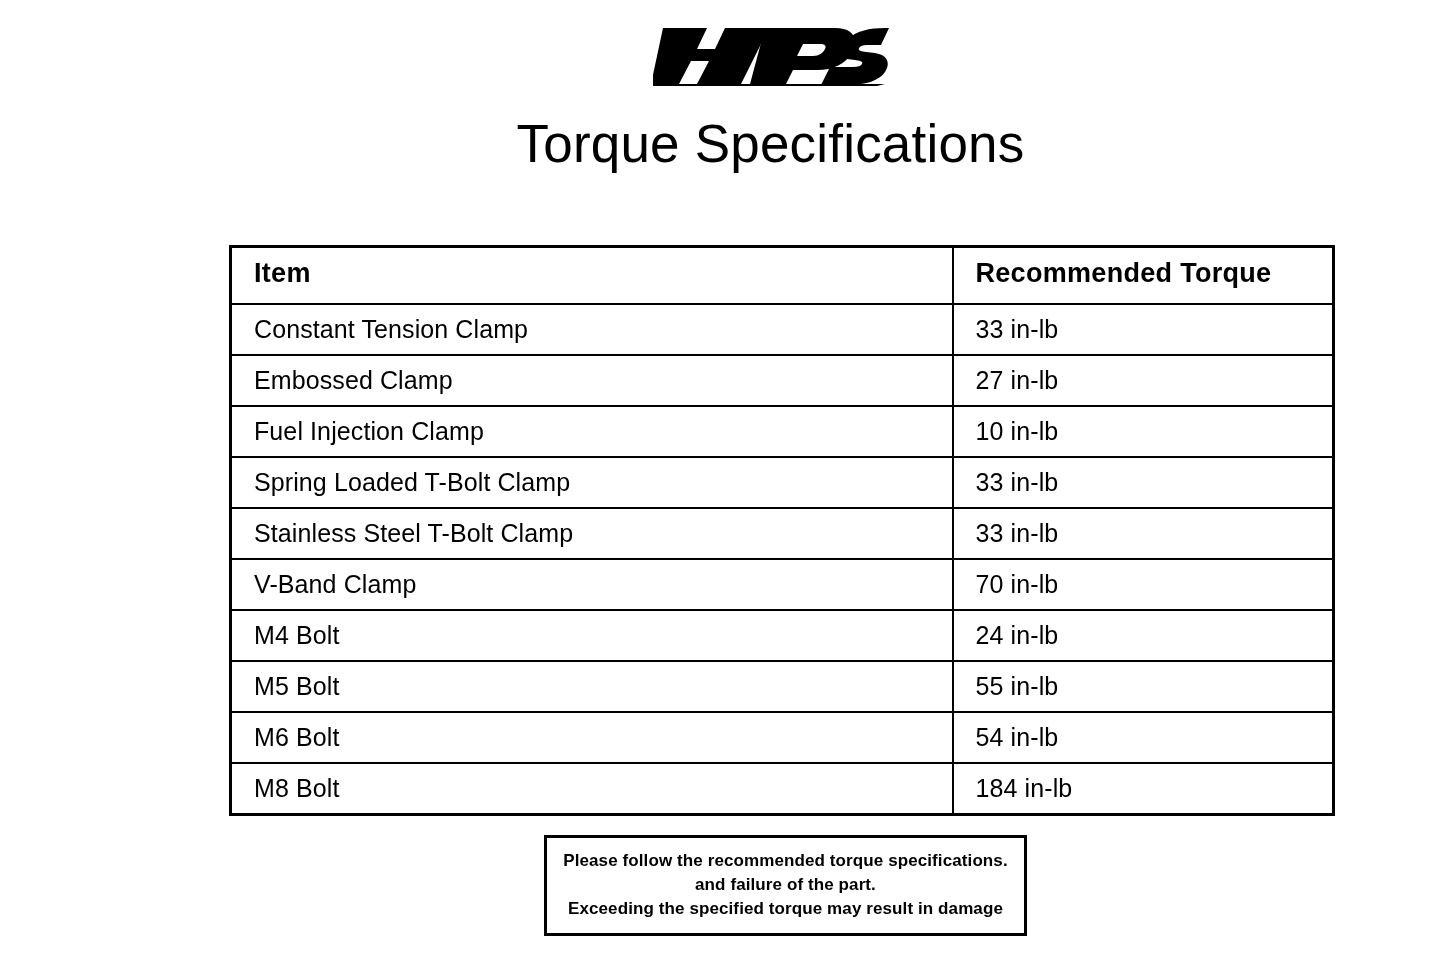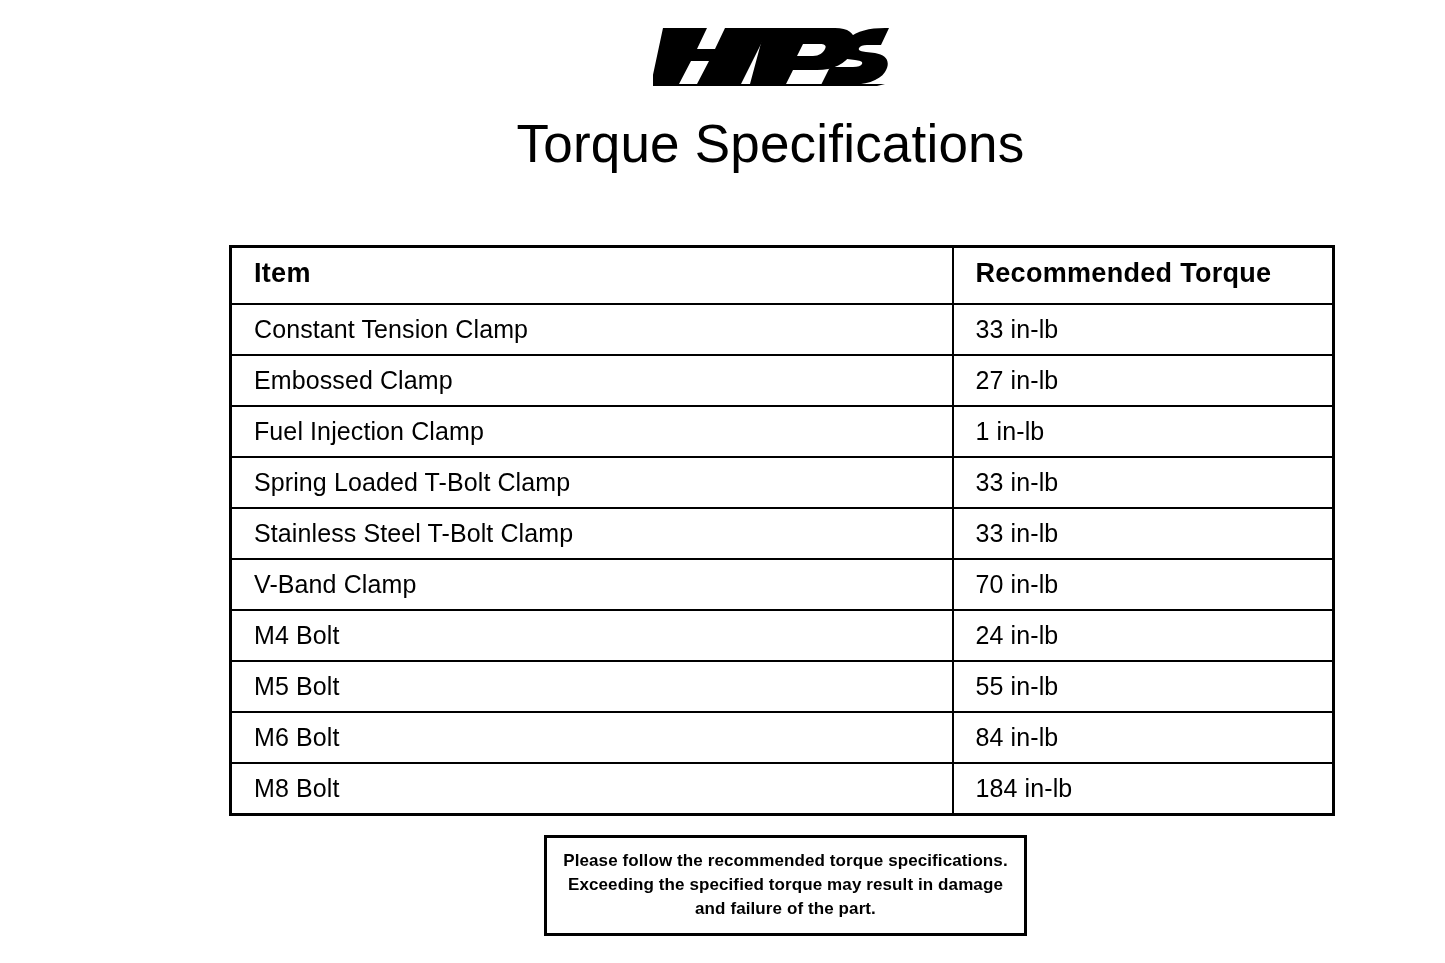--- a/index.html
+++ b/index.html
@@ -143,21 +143,21 @@
         <tr>
           <td>Constant Tension Clamp</td>
           <td>33 in-lb</td>
         </tr>
         <tr>
           <td>Embossed Clamp</td>
           <td>27 in-lb</td>
         </tr>
         <tr>
           <td>Fuel Injection Clamp</td>
-          <td>1 in-lb</td>
+          <td>10 in-lb</td>
         </tr>
         <tr>
           <td>Spring Loaded T-Bolt Clamp</td>
           <td>33 in-lb</td>
         </tr>
         <tr>
           <td>Stainless Steel T-Bolt Clamp</td>
           <td>33 in-lb</td>
         </tr>
         <tr>
@@ -167,29 +167,29 @@
         <tr>
           <td>M4 Bolt</td>
           <td>24 in-lb</td>
         </tr>
         <tr>
           <td>M5 Bolt</td>
           <td>55 in-lb</td>
         </tr>
         <tr>
           <td>M6 Bolt</td>
-          <td>84 in-lb</td>
+          <td>54 in-lb</td>
         </tr>
         <tr>
           <td>M8 Bolt</td>
           <td>184 in-lb</td>
         </tr>
       </tbody>
     </table>
   </div>
 
   <div class="note-box">
     <div class="note-line">Please follow the recommended torque specifications.</div>
+    <div class="note-line">and failure of the part.</div>
     <div class="note-line">Exceeding the specified torque may result in damage</div>
-    <div class="note-line">and failure of the part.</div>
   </div>
 
 </div>
 
 </body></html>

